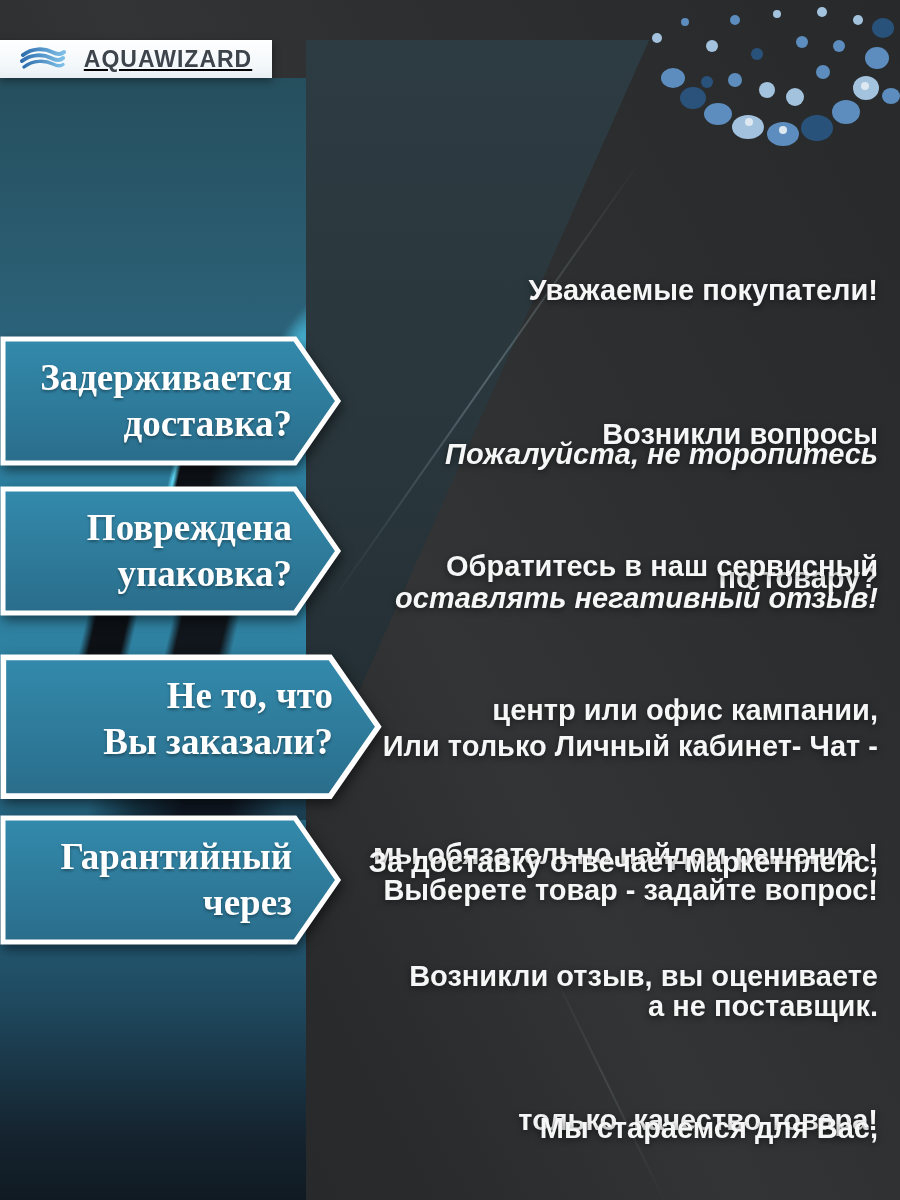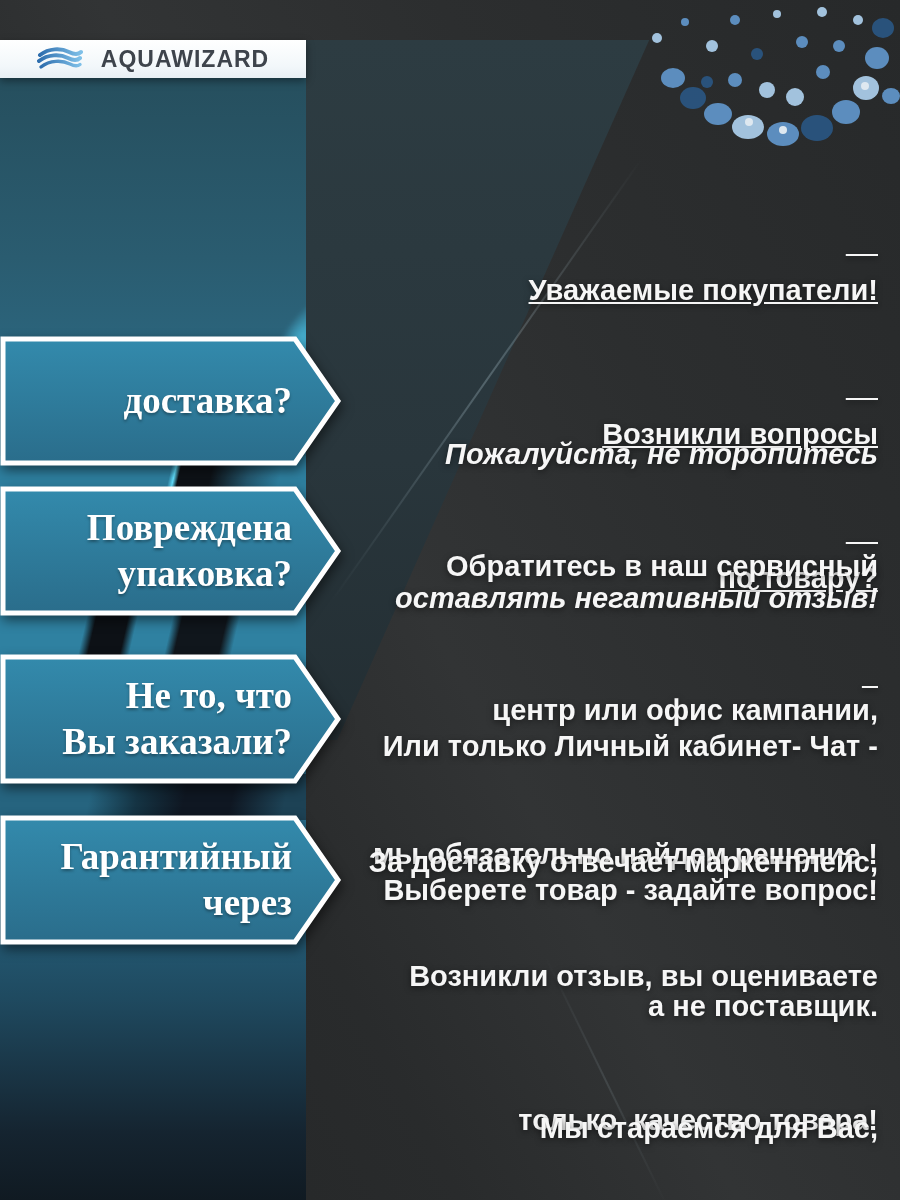--- a/index.html
+++ b/index.html
@@ -32,48 +32,49 @@
   }
   .gap-art{position:absolute; left:0; width:306px;}
   .gap-art.g1{top:378px; height:44px;
     background:linear-gradient(103deg,#2e7f9f 0 55%,#62e0ff 56.5%,#0e1217 58% 68%,#24576e 80%,#2e7f9f 90%);}
   .gap-art.g2{top:528px; height:56px;
     background:linear-gradient(103deg,#2f81a1 0 28%,#0d1116 31% 41%,#2f81a1 44% 55%,#10161c 58% 72%,#2f81a1 76%);}
   .gap-art.g3{top:696px; height:46px;
     background:linear-gradient(103deg,#26647f 0 30%,#153444 45%,#0f1722 60% 75%,#1d4255 92%);}
   
   .logo-strip{
-    position:absolute; left:0; top:40px; width:306px; height:38px;
+    position:absolute; left:0; top:40px; width:272px; height:38px;
     background:linear-gradient(180deg,#ffffff 0%,#f2f7fa 70%,#e8eff4 100%);
     display:flex; align-items:center; justify-content:center; gap:18px;
     box-shadow:0 3px 8px rgba(0,0,0,.4);
+    text-decoration:underline;
   }
   .brand-name{
     font-size:23px; font-weight:700; color:var(--logo-text,#3e444c);
     letter-spacing:1px;
   }
   
   .ribbon{position:absolute; left:0; width:344px; height:130px;}
   .ribbon svg{position:absolute; inset:0; overflow:visible;
     filter:drop-shadow(2px 5px 6px rgba(0,0,0,.5));}
   .ribbon .ribbon-text{
     position:absolute; right:52px; top:50%; transform:translateY(-50%);
     text-align:right; color:#fff;
     font-family:"Liberation Serif", serif; font-weight:700;
     font-size:37px; line-height:46px; white-space:nowrap;
     text-shadow:0 2px 3px rgba(0,0,0,.35);
   }
-  .ribbon.r1{top:336px;} .ribbon.r2{top:486px;} .ribbon.r3{top:654px;} .ribbon.r4{top:815px;}
+  .ribbon.r1{top:336px;} .ribbon.r2{top:486px;} .ribbon.r3{top:654px;padding-left:41px;} .ribbon.r4{top:815px;}
   
   .msg{
     position:absolute; right:22px; text-align:right;
     color:var(--text-white,#f6f6f6); font-weight:700; font-size:29px; line-height:48px;
     text-shadow:0 2px 6px rgba(0,0,0,.5); white-space:pre;
   }
-  .msg.m1{top:170px;text-decoration:underline;} .msg.m2{top:334px;font-style:italic;} .msg.m3{top:446px;} .msg.m4{top:626px;}
+  .msg.m1{top:170px;} .msg.m2{top:334px;font-style:italic;} .msg.m3{top:446px;} .msg.m4{top:626px;}
   .msg.m5{top:742px;} .msg.m6{top:856px;} .msg.m7{top:1008px;}
   
   .splash{position:absolute; right:0; top:0; width:285px; height:175px;}
 </style>
 </head>
 <body>
 
 <div class="canvas">
 
   <div class="band-teal"></div>
@@ -141,20 +142,21 @@
       <path d="M4 21 C 13 14, 25 14, 33 18 C 38 20.5, 41 20, 43 18.5" fill="none" stroke="url(#waveGrad)" stroke-width="3.4" stroke-linecap="round"></path>
     </svg>
     <span class="brand-name">AQUAWIZARD</span>
   </div>
 
   <div class="ribbon r1">
     <svg viewBox="0 0 344 130">
       <polygon points="3,3 295,3 338,65 295,127 3,127" fill="url(#ribbonGrad)" stroke="var(--ribbon-border,#fff)" stroke-width="5"></polygon>
     </svg>
     <div class="ribbon-text">
+      <div>Задерживается</div>
       <div>доставка?</div>
     </div>
   </div>
 
   <div class="ribbon r2">
     <svg viewBox="0 0 344 130">
       <polygon points="3,3 295,3 338,65 295,127 3,127" fill="url(#ribbonGrad)" stroke="var(--ribbon-border,#fff)" stroke-width="5"></polygon>
     </svg>
     <div class="ribbon-text">
       <div>Повреждена</div>

